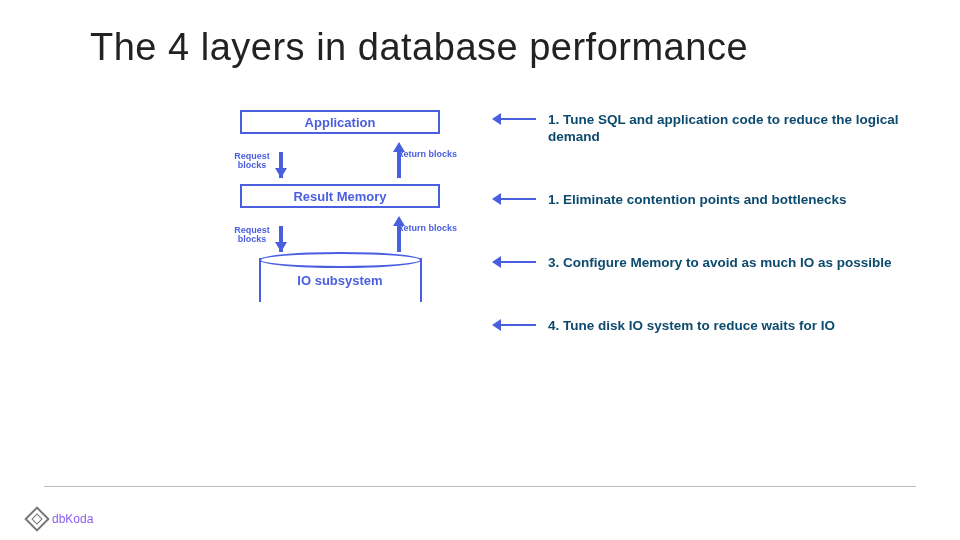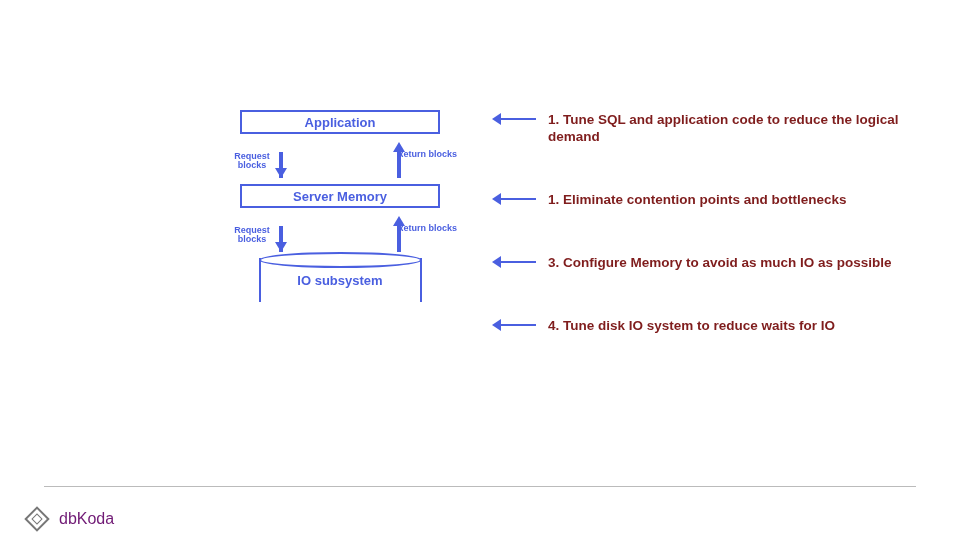--- a/index.html
+++ b/index.html
@@ -47,52 +47,53 @@
   }
   .arrow-down { top: 30px; border-top: 10px solid #4a5fe0; }
   .arrow-up {
     position: absolute; right: 75px; top: 4px; width: 0; height: 0;
     border-left: 6px solid transparent; border-right: 6px solid transparent;
     border-bottom: 10px solid #4a5fe0;
   }
   .arrow-up::before {
     content: ""; position: absolute; left: -2px; top: 10px; width: 4px; height: 26px; background: #4a5fe0;
   }
-  .steps { position: absolute; left: 500px; top: 112px; width: 400px; color: #7f1d1d; font-weight: 700; font-size: 13.5px; line-height: 1.25; }
+  .steps { position: absolute; left: 500px; top: 112px; width: 400px; color: #0c4a6e; font-weight: 700; font-size: 13.5px; line-height: 1.25; }
   .step { margin-bottom: 46px; position: relative; padding-left: 48px; }
   .step-arrow {
     position: absolute; left: 0; top: 6px; width: 36px; height: 2px; background: #4a5fe0;
   }
   .step-arrow::before {
     content: ""; position: absolute; left: -8px; top: -5px;
     border-top: 6px solid transparent; border-bottom: 6px solid transparent;
     border-right: 9px solid #4a5fe0;
   }
   .step:nth-child(4) { margin-bottom: 0; margin-top: 44px; }
   .footer-line { position: absolute; left: 44px; right: 44px; top: 486px; height: 1px; background: #bbb; }
-  .brand { position: absolute; left: 28px; bottom: 12px; display: flex; align-items: center; gap: 13px; color: #701a75; font-size: 16px; }
+  .brand { position: absolute; left: 28px; bottom: 12px; display: flex; align-items: center; gap: 6px; color: #8b5cf6; font-size: 12px; }
   .brand-logo { width: 18px; height: 18px; border: 2px solid #777; transform: rotate(45deg); display: inline-block; position: relative; }
   .brand-logo::after { content:""; position:absolute; inset:3px; border:1.5px solid #777; }
 </style>
 </head>
 <body>
 
 <div class="slide">
+  <div class="title">The 4 layers in database performance</div>
 
   <div class="diagram">
     <div class="layer-box">Application</div>
     <div class="flow-row">
       <div class="flow-label-l">Request
 blocks</div>
       <div class="arrow-down"></div>
       <div class="arrow-up"></div>
       <div class="flow-label-r">Return
 blocks</div>
     </div>
-    <div class="layer-box">Server Memory</div>
+    <div class="layer-box">Result Memory</div>
     <div class="flow-row">
       <div class="flow-label-l">Request
 blocks</div>
       <div class="arrow-down"></div>
       <div class="arrow-up"></div>
       <div class="flow-label-r">Return
 blocks</div>
     </div>
     <div class="cylinder">
       <span class="side-l"></span>

